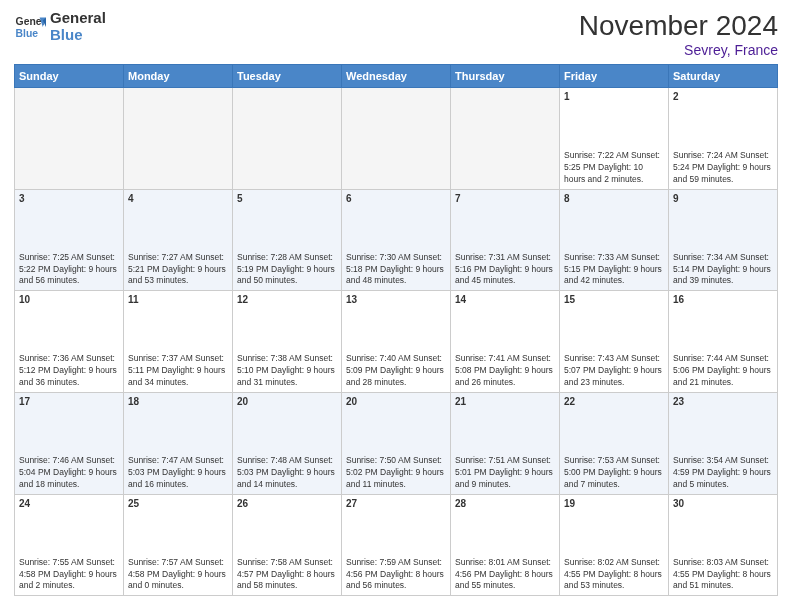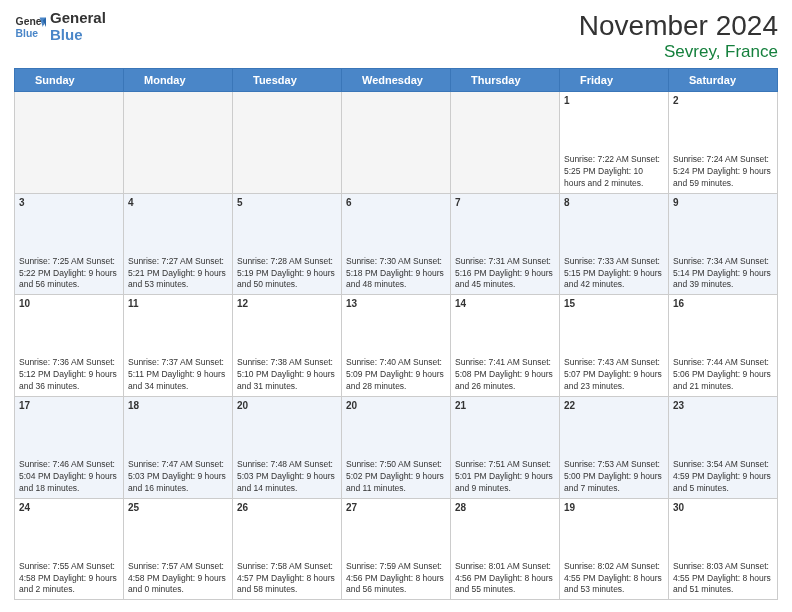--- a/index.html
+++ b/index.html
@@ -32,34 +32,34 @@
     .title-block {
       text-align: right;
     }
     .month-title {
       font-size: 28px;
       font-weight: normal;
       color: #333;
       margin-left: 19px;
     }
     .subtitle {
-      font-size: 17px;
-      color: #15803d;
+      font-size: 14px;
+      color: #4c1d95;
     }
     .calendar {
       width: 100%;
       border-collapse: collapse;
       table-layout: fixed;
     }
     .calendar th {
       background: #4a86c8;
       color: #fff;
       font-size: 11px;
       font-weight: bold;
-      padding: 5px 20px;
+      padding: 5px 4px;
       text-align: left;
       border: 1px solid #3a76b8;
     }
     .calendar td {
       border: 1px solid #ccc;
       vertical-align: top;
       padding: 3px 4px;
       height: 80px;
       background: #fff;
       font-size: 9px;

